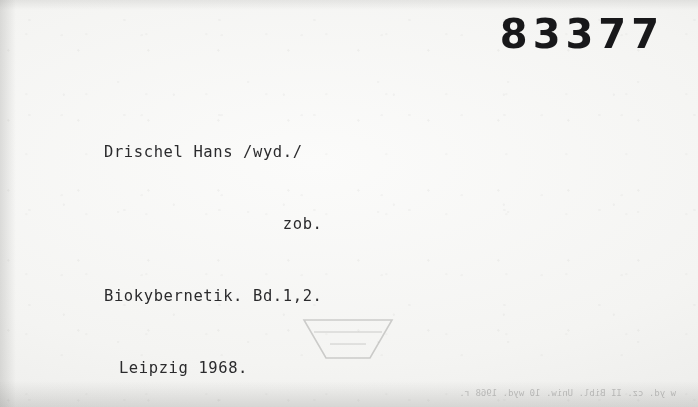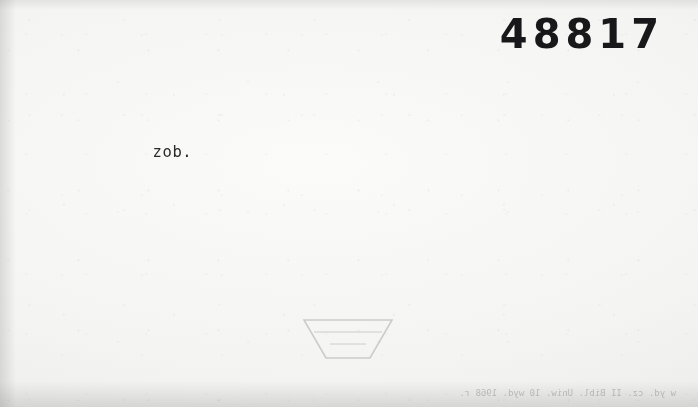--- a/index.html
+++ b/index.html
@@ -118,24 +118,27 @@
 <body>
 
 <div id="card">
 
   <div id="paper-tone"></div>
   <div id="grain"></div>
   <div id="edge-shade-top"></div>
   <div id="edge-shade-left"></div>
   <div id="edge-shade-bottom"></div>
 
-  <div id="accession">48817</div>
+  <div id="accession">83377</div>
 
   <div id="typed-block">
+    <div class="typed-line">Drischel Hans /wyd./</div>
     <div class="typed-line indent-1">zob.</div>
+    <div class="typed-line">Biokybernetik. Bd.1,2.</div>
+    <div class="typed-line indent-2">Leipzig 1968.</div>
   </div>
 
   <div id="stamp-ghost">
     <svg width="96" height="46" viewBox="0 0 96 46" xmlns="http://www.w3.org/2000/svg">
       <path d="M4 4 H92 L70 42 H26 Z" fill="none" stroke="#6d6d6b" stroke-width="1.6"></path>
       <path d="M14 16 H82" fill="none" stroke="#6d6d6b" stroke-width="1.2"></path>
       <path d="M30 28 H66" fill="none" stroke="#6d6d6b" stroke-width="1"></path>
     </svg>
   </div>
 

